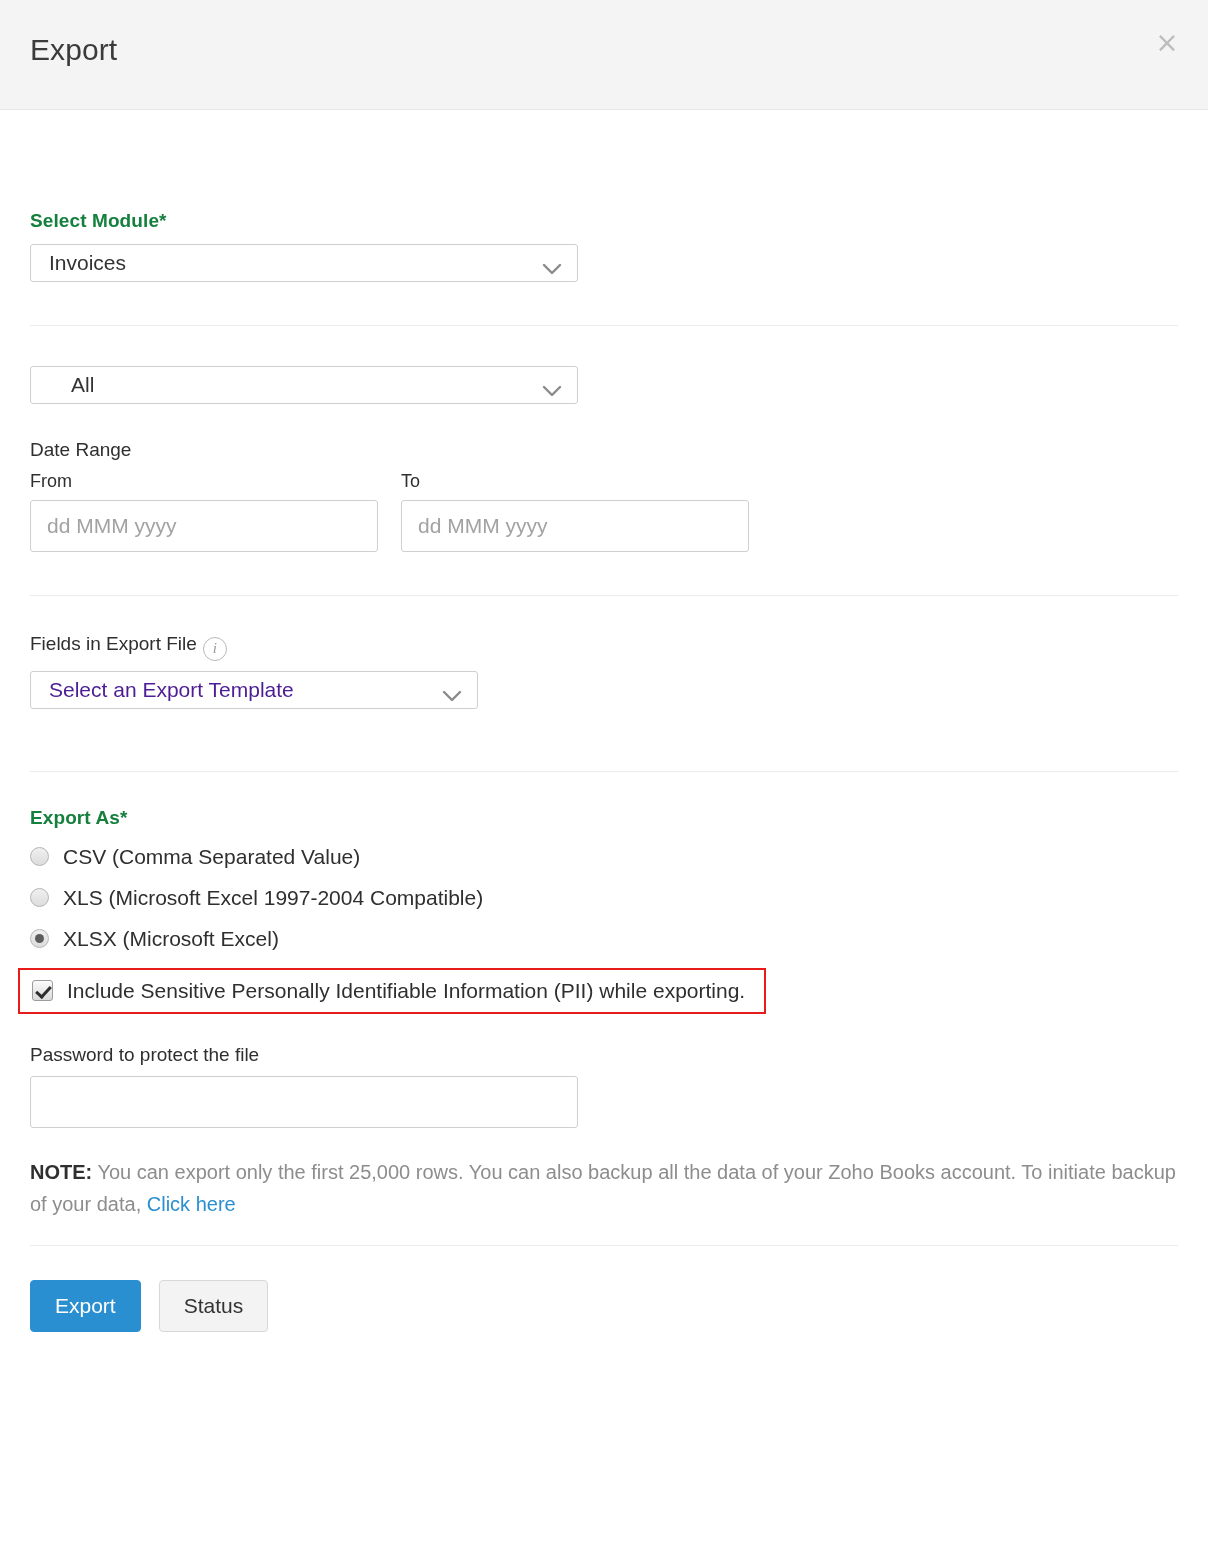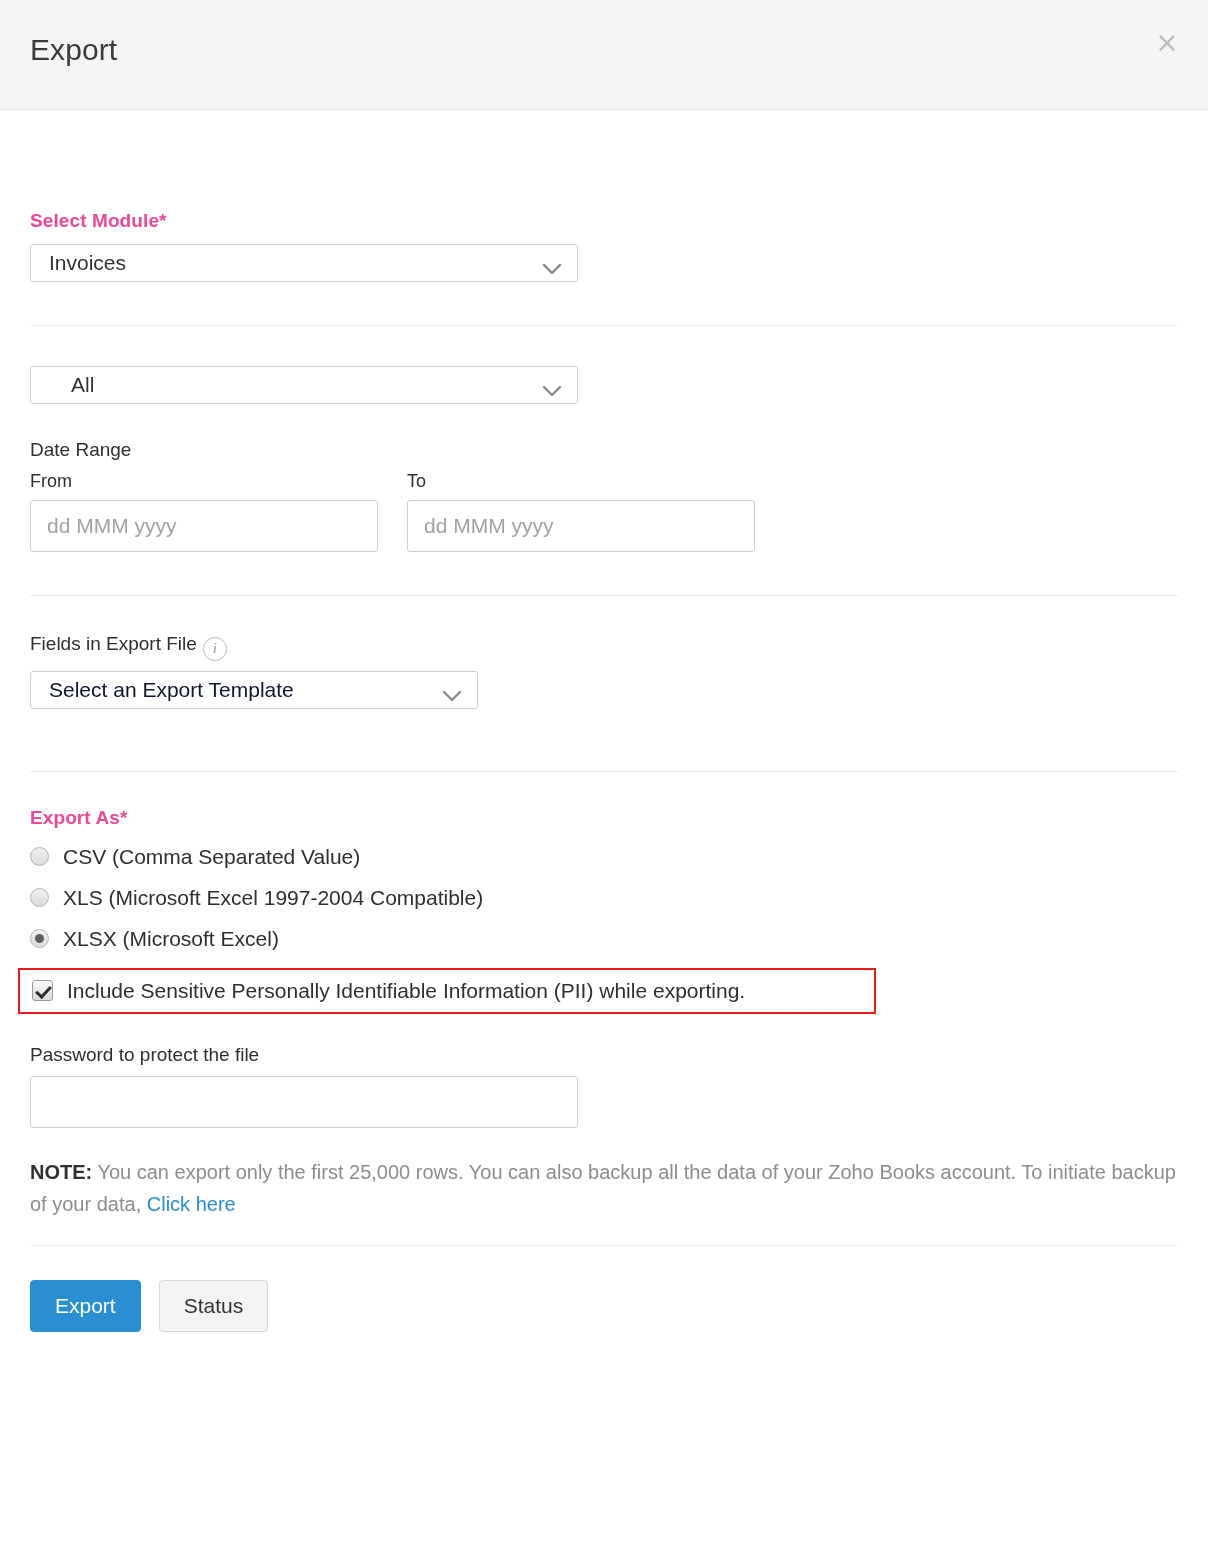--- a/index.html
+++ b/index.html
@@ -44,21 +44,21 @@
     cursor: pointer;
     font-family: "DejaVu Sans", sans-serif;
   }
 
   
   .modal-body { padding: 0 30px; }
 
   .section { padding-top: 0; }
 
   .req-label {
-    color: #ec4899;
+    color: #15803d;
     font-size: 19px;
     font-weight: 700;
     margin: 0 0 12px 0;
     letter-spacing: 0.1px;
   }
   .plain-label {
     color: #2f2f2f;
     font-size: 19px;
     font-weight: 400;
     margin: 0 0 10px 0;
@@ -81,21 +81,21 @@
     border-radius: 3px;
     background: #ffffff;
     display: flex;
     align-items: center;
     padding: 0 42px 0 18px;
     font-size: 21px;
     color: #333333;
     cursor: pointer;
     white-space: nowrap;
   }
-  .select-box.placeholder { color: #0f172a; }
+  .select-box.placeholder { color: #4c1d95; }
   .w-module { width: 548px; }
   .w-status { width: 548px; padding-left: 40px; }
   .w-template { width: 448px; }
   .chevron {
     position: absolute;
     right: 16px;
     top: 0;
     height: 50px;
     display: flex;
     align-items: center;
@@ -103,21 +103,21 @@
   }
   .chevron svg { display: block; }
 
   .divider {
     height: 1px;
     background: #ececec;
     width: 100%;
   }
 
   
-  .daterow { display: flex; gap: 29px; }
+  .daterow { display: flex; gap: 23px; }
   .datecol { width: 348px; }
   .date-input {
     width: 348px;
     height: 52px;
     border: 1px solid #cfcfcf;
     border-radius: 3px;
     padding: 0 16px;
     font-size: 21px;
     color: #333;
     font-family: "Liberation Sans", sans-serif;
@@ -174,21 +174,21 @@
   }
   .radio-label { font-size: 21px; color: #2f2f2f; }
 
   
   .pii-box {
     border: 2px solid #e81b1b;
     padding: 9px 10px 9px 12px;
     display: flex;
     align-items: center;
     margin-top: 8px;
-    width: 858px;
+    width: 748px;
   }
   .checkbox {
     width: 21px;
     height: 21px;
     border: 1px solid #9c9c9c;
     border-radius: 3px;
     background: linear-gradient(#fbfbfb, #dadada);
     margin-right: 14px;
     flex: 0 0 auto;
     position: relative;

